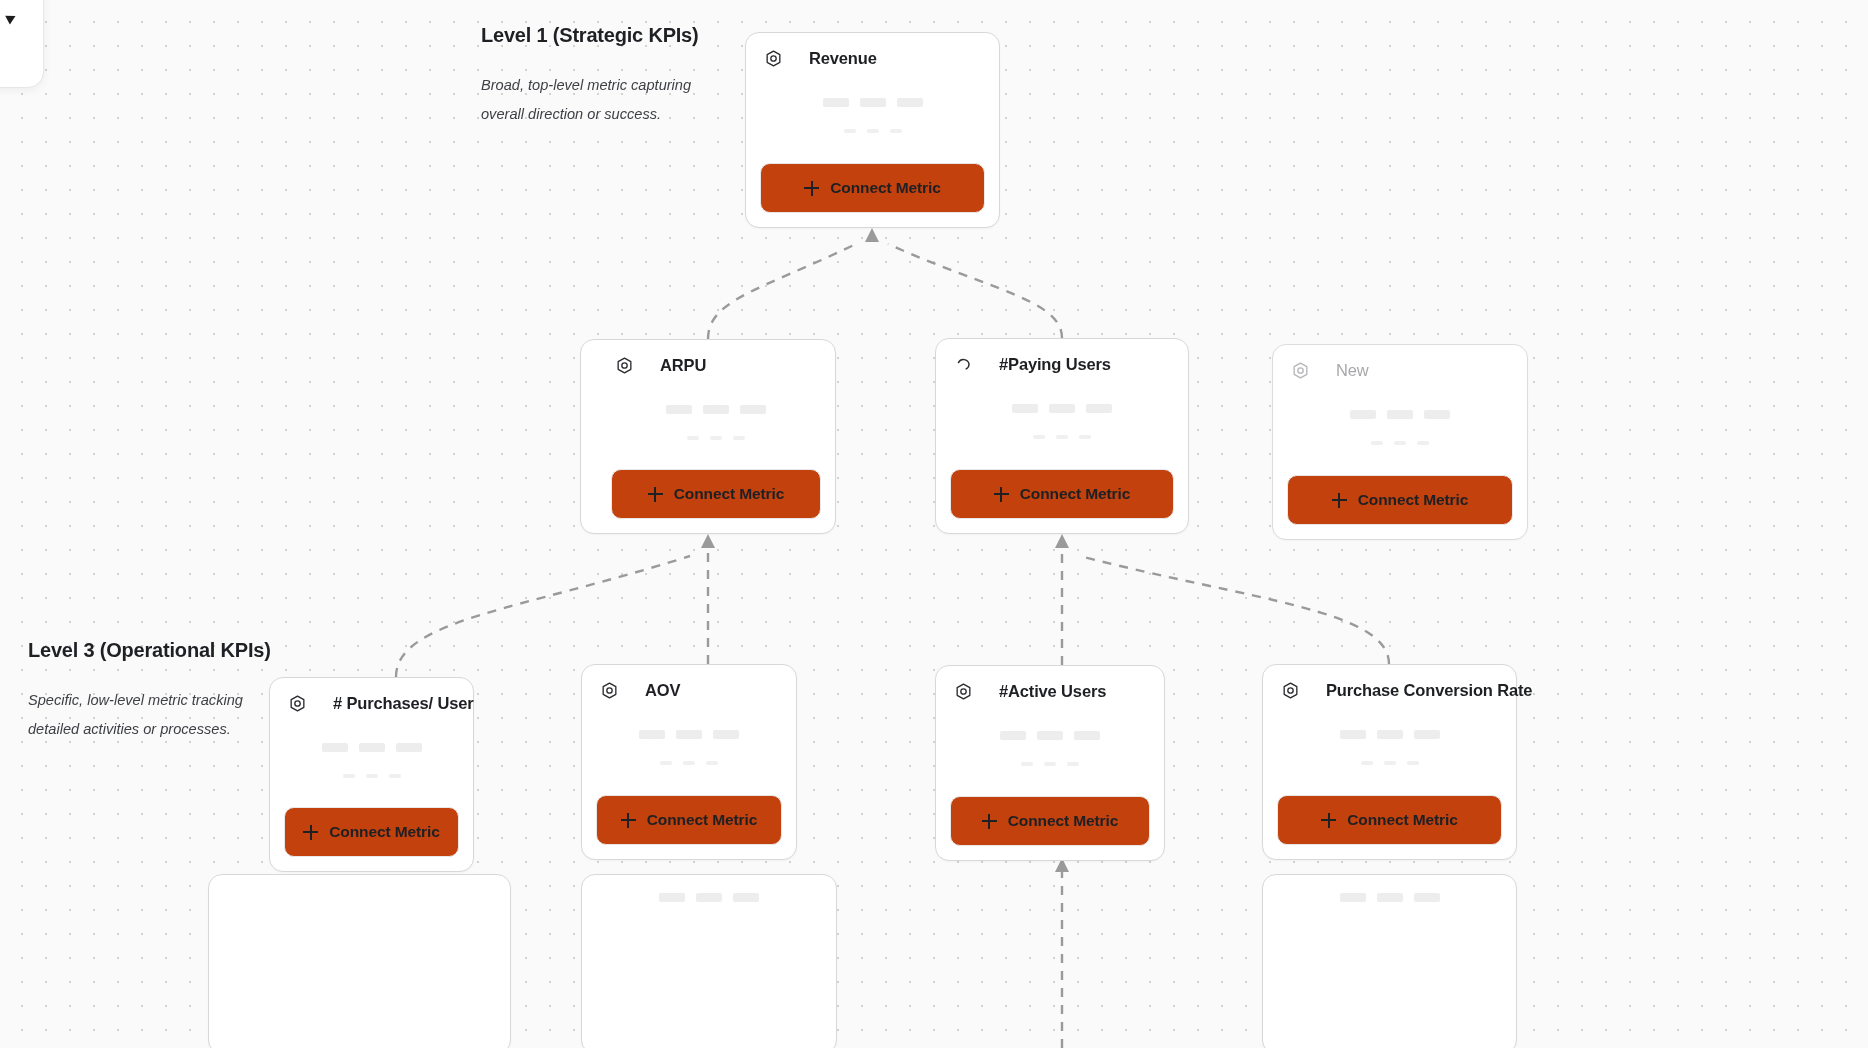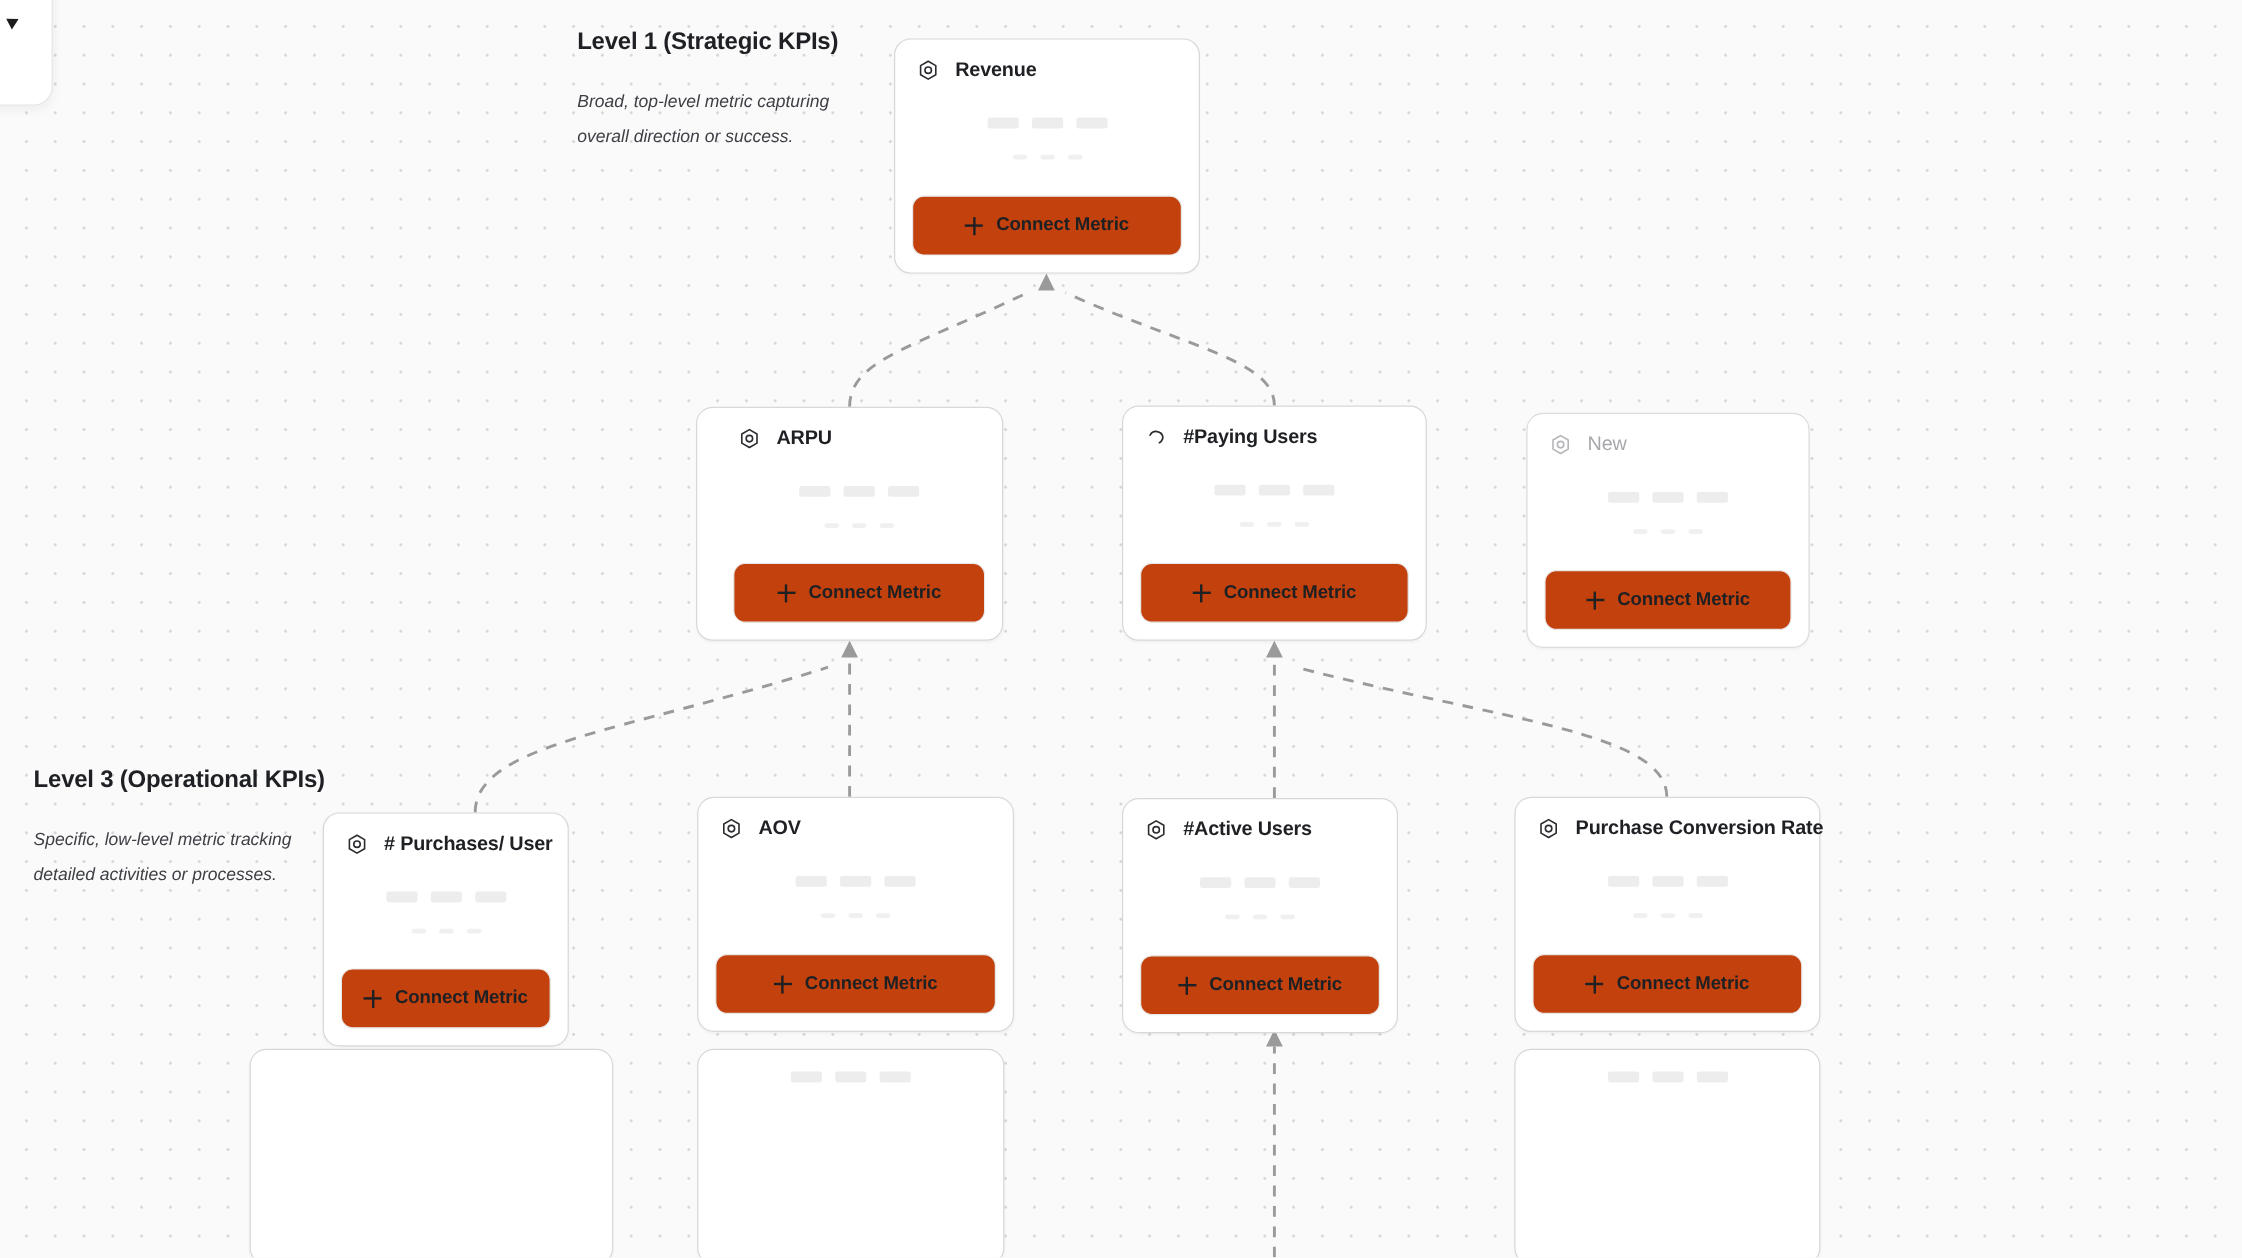--- a/index.html
+++ b/index.html
@@ -76,21 +76,21 @@
     z-index: 4;
     display: flex;
     flex-direction: column;
     box-shadow: 0 1px 2px rgba(0,0,0,0.035);
   }
   .card.muted { border-color: #dcdcdc; }
 
   .card-head {
     display: flex;
     align-items: center;
-    gap: 13px;
+    gap: 26px;
     padding: 16px 18px 0 18px;
     flex: 0 0 auto;
     text-align: right;
   }
   .card-title {
     font-size: 16.5px;
     font-weight: 600;
     color: #1f2024;
     letter-spacing: -0.15px;
     white-space: nowrap;
@@ -149,23 +149,23 @@
     font-weight: 600;
     color: #1f2024;
     letter-spacing: -0.1px;
     white-space: nowrap;
   }
 
   
   #card-revenue       { left: 745px;  top: 32px;  width: 255px; height: 196px; }
   #card-arpu          { left: 580px;  top: 339px; width: 256px; height: 195px; padding-left: 16px; }
   #card-paying-users  { left: 935px;  top: 338px; width: 254px; height: 196px; }
-  #card-new           { left: 1272px; top: 344px; width: 236px; height: 196px; }
+  #card-new           { left: 1272px; top: 344px; width: 256px; height: 196px; }
   #card-purchases     { left: 269px;  top: 677px; width: 205px; height: 195px; }
-  #card-aov           { left: 581px;  top: 664px; width: 264px; height: 196px; }
+  #card-aov           { left: 581px;  top: 664px; width: 216px; height: 196px; }
   #card-active-users  { left: 935px;  top: 665px; width: 230px; height: 196px; }
   #card-pcr           { left: 1262px; top: 664px; width: 255px; height: 196px; }
 
   
   #card-partial-left  { left: 208px;  top: 874px; width: 303px; height: 180px; }
   #card-partial-mid   { left: 581px;  top: 874px; width: 256px; height: 180px; }
   #card-partial-right { left: 1262px; top: 874px; width: 255px; height: 180px; }
   .card.partial .card-body { justify-content: flex-start; padding-top: 18px; }
 </style>
 </head>

